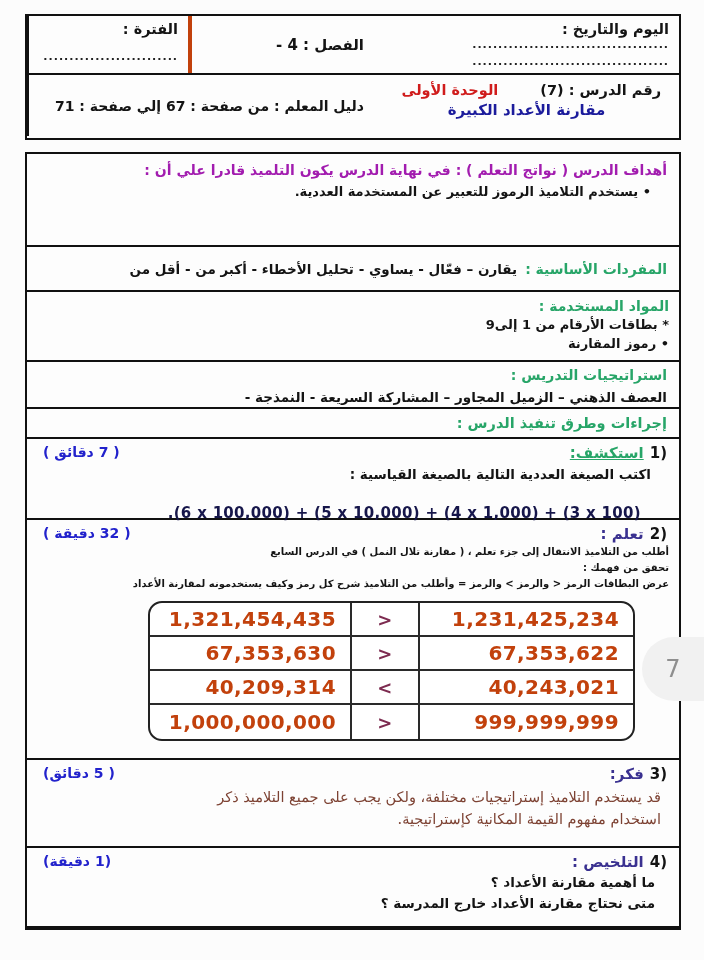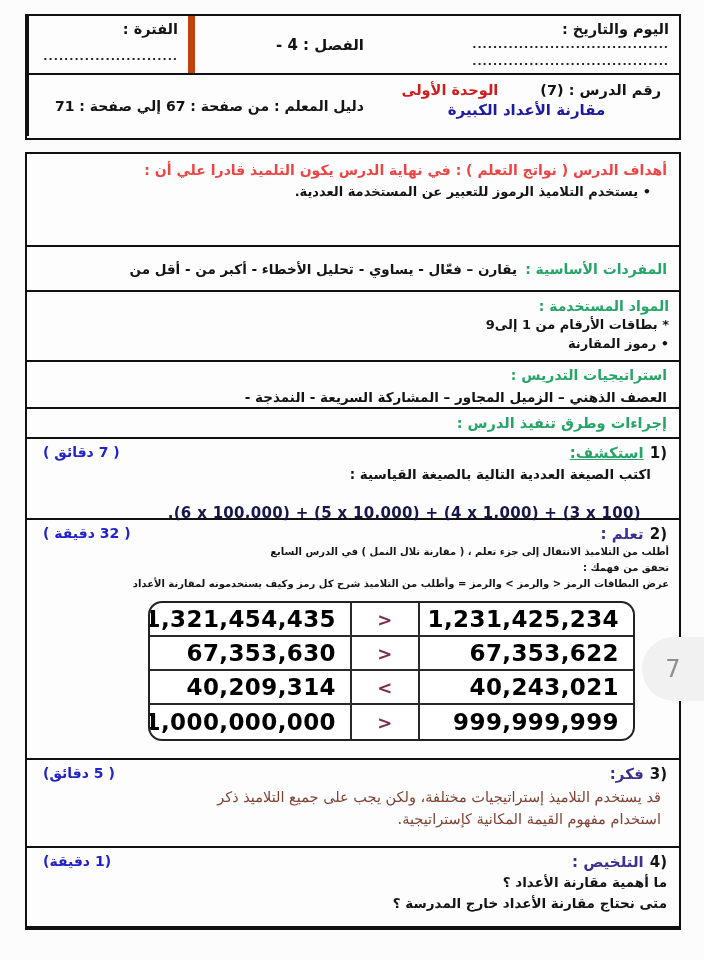--- a/index.html
+++ b/index.html
@@ -10,21 +10,21 @@
     font-weight:bold;color:#141414;
   }
   *{box-sizing:border-box;}
 
   
   .htable{position:absolute;left:25px;top:14px;width:656px;height:126px;border:2px solid #111;background:#fdfdfd;}
   .hrow1{display:flex;height:59px;border-bottom:2px solid #111;}
   .hrow2{display:flex;height:61px;}
   .cell{padding:5px 10px;}
   .hcell-period{width:161px;border-left:2px solid #111;text-align:right;}
-  .hcell-class{width:186px;border-left:7px solid #c2410c;display:flex;align-items:center;justify-content:flex-start;font-size:15px;}
+  .hcell-class{width:186px;border-left:4px solid #c2410c;display:flex;align-items:center;justify-content:flex-start;font-size:15px;}
   .hcell-date{flex:1;text-align:right;}
   .hcell-guide{width:347px;border-left:2px solid #111;display:flex;align-items:center;font-size:14px;}
   .hcell-lesson{flex:1;padding-top:7px;}
   .dots{font-size:11px;letter-spacing:1px;color:#222;line-height:1.5;overflow:hidden;white-space:nowrap;}
   .hdr-label{font-size:14.5px;}
   .lesson-line1{display:flex;gap:42px;padding-right:8px;font-size:14.5px;}
   .lesson-line2{text-align:center;font-size:15px;margin-top:3px;}
 
   
   .mtable{position:absolute;left:25px;top:152px;width:656px;height:778px;
@@ -54,30 +54,30 @@
   .row-s1{height:81px;}
   .s1-body{font-size:13.5px;text-align:right;padding:4px 28px 0 0;}
   .s1-formula{direction:ltr;text-align:right;padding:22px 38px 0 4px;font-size:15px;letter-spacing:.3px;}
 
   .row-s2{height:240px;}
   .s2-line{font-size:10px;text-align:right;padding:1px 10px 0 10px;line-height:1.5;}
 
   .ctable{width:487px;margin:10px 44px 0 125px;border:2px solid #222;border-radius:14px;overflow:hidden;direction:ltr;background:#fff;}
   .crow{display:flex;height:34px;border-bottom:2px solid #2a2a2a;}
   .crow:last-child{border-bottom:none;}
-  .ccell{display:flex;align-items:center;font-size:23px;color:#000000;letter-spacing:.4px;}
+  .ccell{display:flex;align-items:center;font-size:20px;color:#c2410c;letter-spacing:.4px;}
   .ccell-l{width:200px;justify-content:flex-end;padding-right:14px;}
   .ccell-m{width:70px;border-left:2px solid #2a2a2a;border-right:2px solid #2a2a2a;justify-content:center;font-size:18px;}
   .ccell-r{flex:1;justify-content:flex-end;padding-right:14px;}
 
   .row-s3{height:88px;}
   .s3-body{font-family:"DejaVu Serif","Liberation Serif",serif;font-weight:normal;
     font-size:14.5px;text-align:right;padding:3px 18px 0 150px;line-height:1.55;}
 
-  .s4-q{font-size:13.5px;text-align:right;padding:1px 12px 0 0;line-height:1.5;}
+  .s4-q{font-size:13.5px;text-align:right;padding:1px 24px 0 0;line-height:1.5;}
 
   
   .page-bubble{position:absolute;right:0;top:637px;width:62px;height:64px;
     background:#f1f1f1;border-radius:34px 0 0 34px;
     display:flex;align-items:center;justify-content:center;
     font-size:24px;color:#8f8f8f;font-weight:normal;}
 </style>
 </head>
 <body>
 
@@ -108,21 +108,21 @@
       </div>
       <div class="cell hcell-guide">
         <span>دليل المعلم : من صفحة :  67   إلي صفحة :  71</span>
       </div>
     </div>
   </div>
 
   <div class="mtable">
 
     <div class="mrow row-objectives">
-      <div class="obj-title" style="color:#ef4444">أهداف الدرس ( نواتج التعلم ) : في نهاية الدرس يكون التلميذ قادرا علي أن :</div>
+      <div class="obj-title" style="color:#a21caf">أهداف الدرس ( نواتج التعلم ) : في نهاية الدرس يكون التلميذ قادرا علي أن :</div>
       <ul class="obj-list">
         <li>•  يستخدم التلاميذ الرموز للتعبير عن المستخدمة العددية.</li>
       </ul>
     </div>
 
     <div class="mrow row-vocab">
       <span style="color:#27a568;font-size:14px">المفردات الأساسية :</span>
       <span>يقارن – فعّال - يساوي - تحليل الأخطاء - أكبر من - أقل من</span>
     </div>
 

